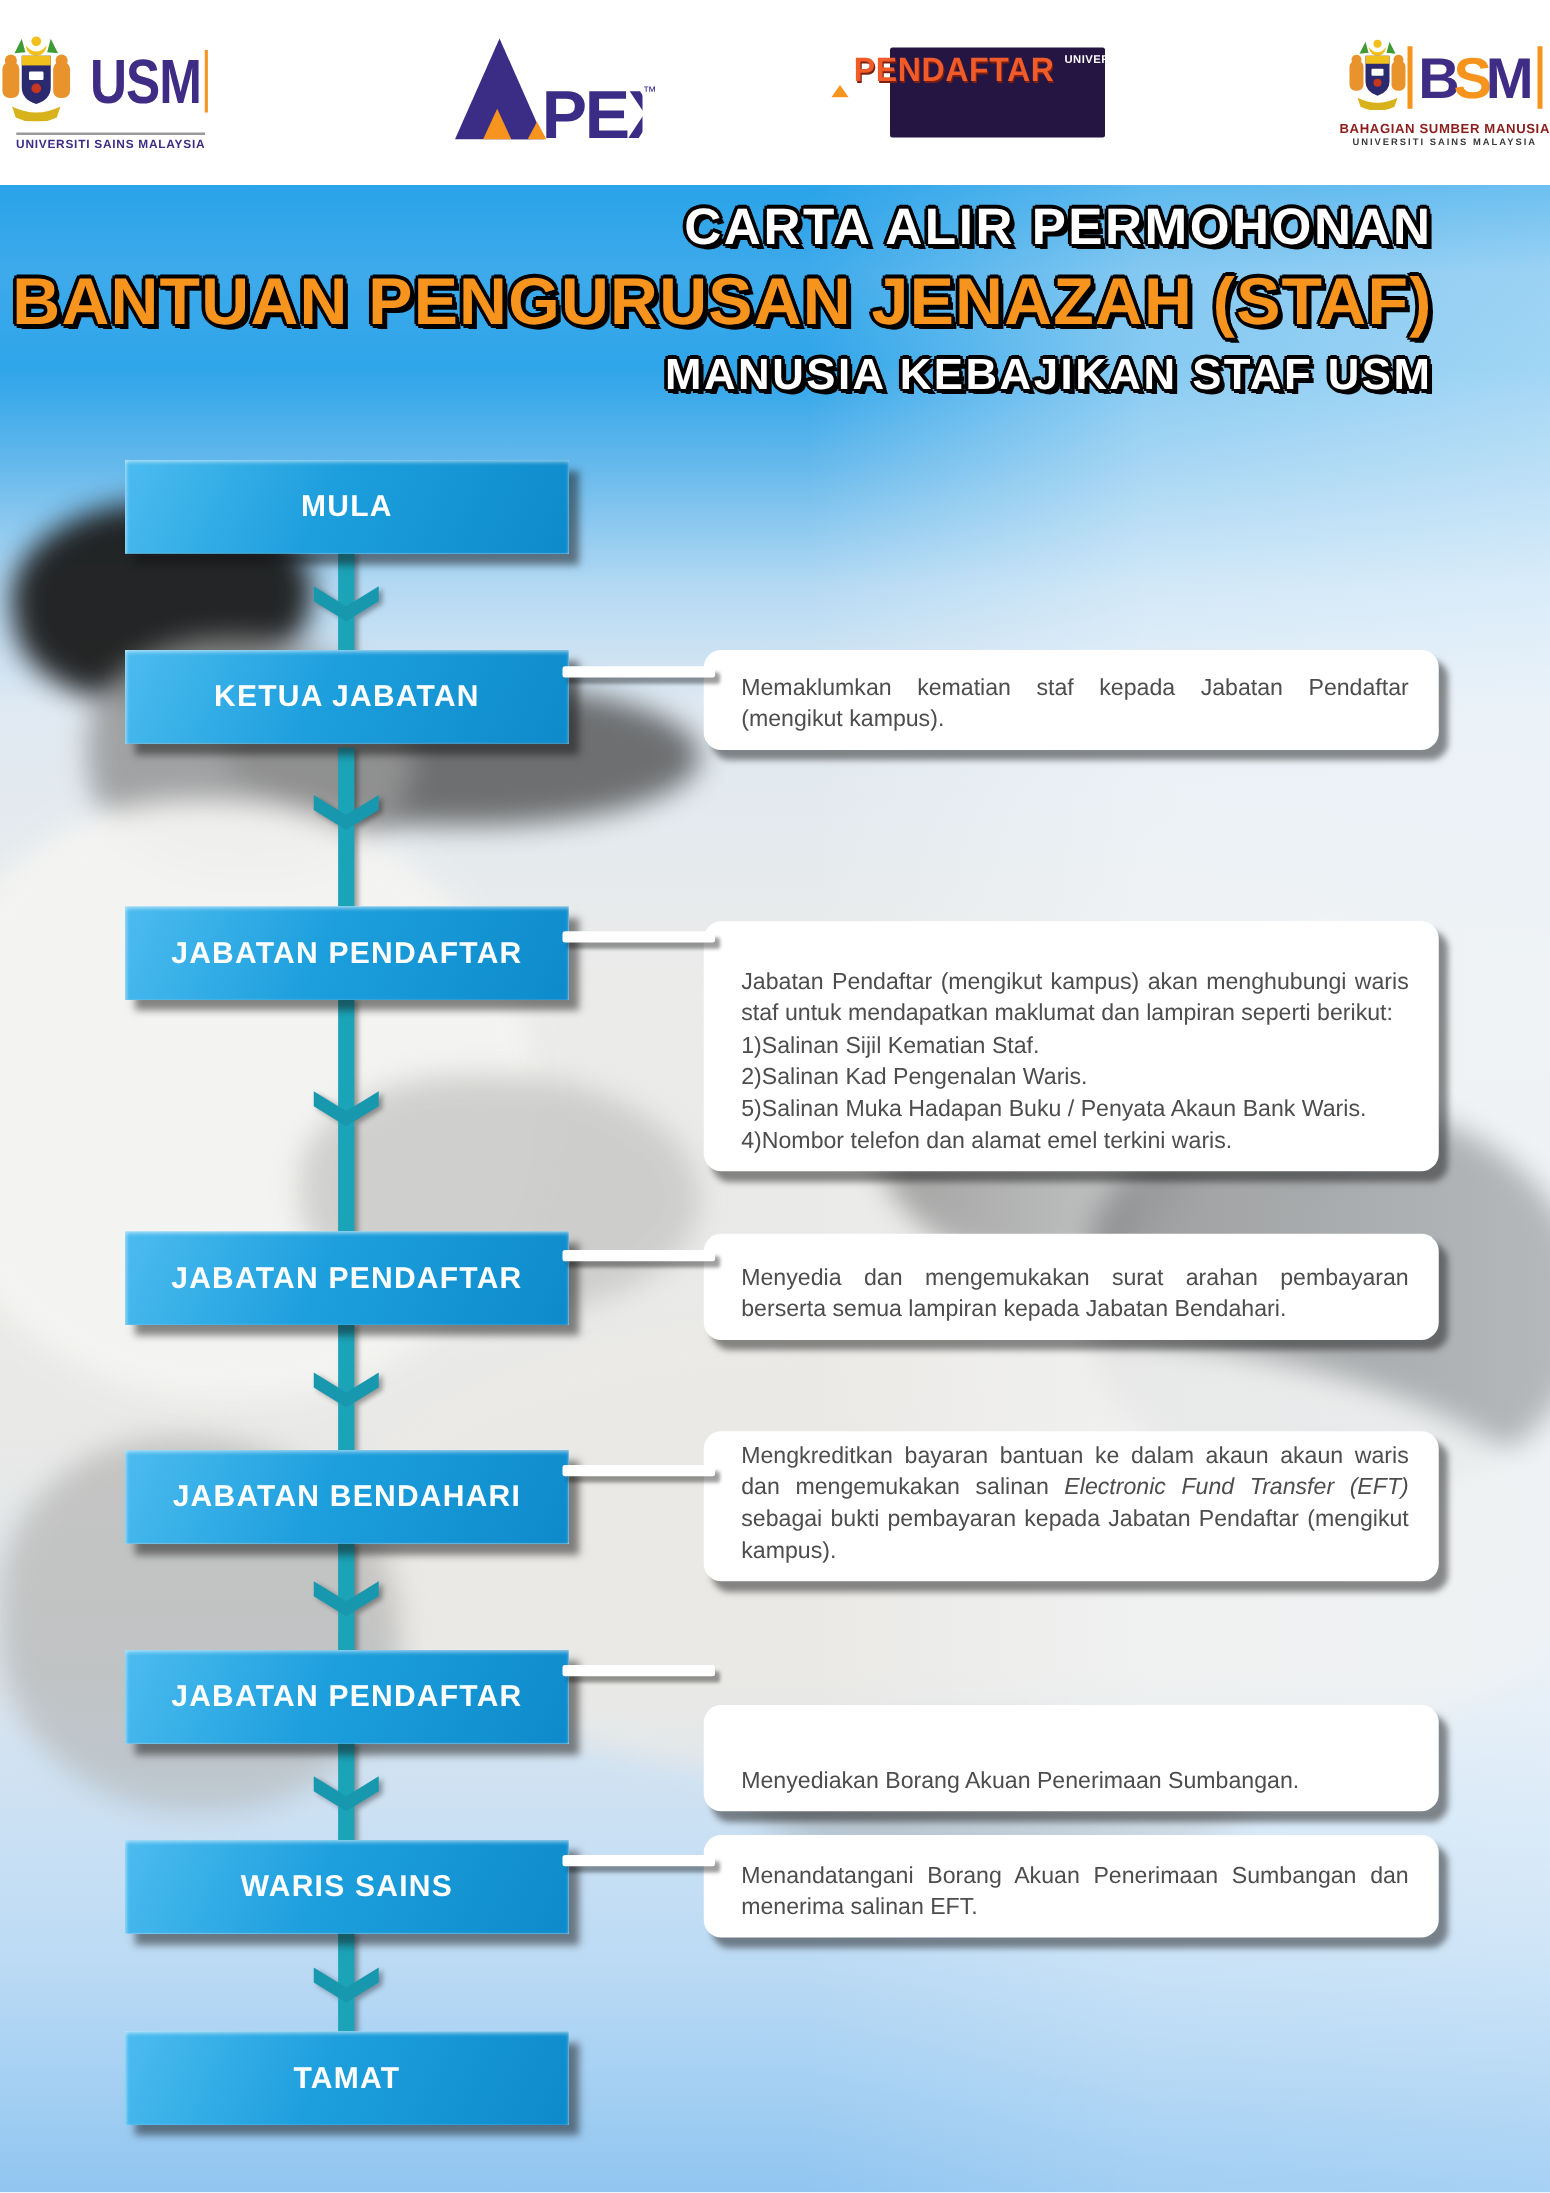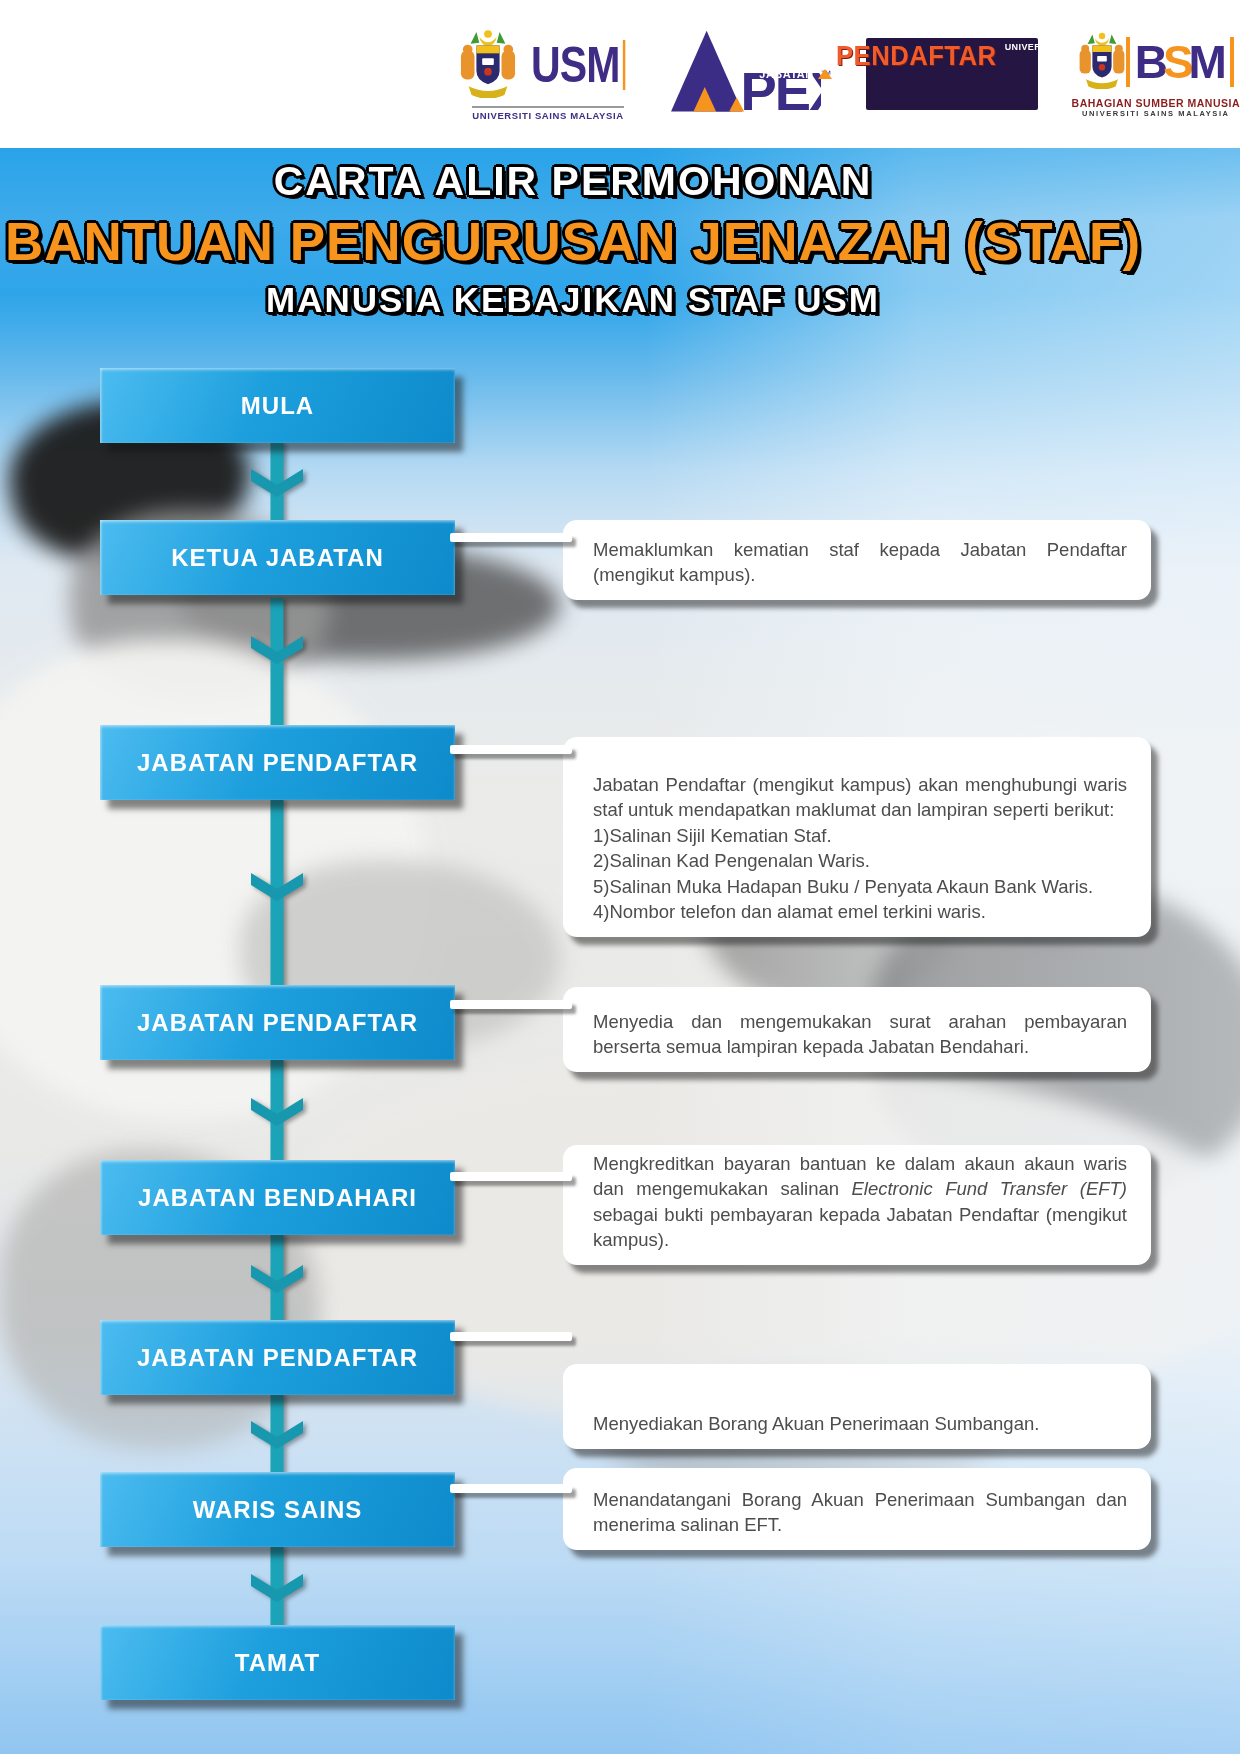--- a/index.html
+++ b/index.html
@@ -1,21 +1,21 @@
 <!DOCTYPE html>
 <html><head>
 <meta charset="utf-8">
 <style>
   html,body{margin:0;padding:0;background:#ffffff;}
   .page{position:relative;width:1240px;height:1754px;overflow:hidden;background:#fff;
         font-family:"Liberation Sans",sans-serif;}
 
   
   .header{position:absolute;top:0;left:0;width:1240px;height:148px;background:#fff;z-index:10;
-          display:flex;align-items:center;justify-content:flex-end;gap:34px;}
+          display:flex;align-items:center;justify-content:space-between;gap:34px;}
   .logo{display:flex;flex-direction:column;align-items:center;}
   .logo-row{display:flex;align-items:center;}
   .usm-word{font-weight:bold;font-size:50px;color:#3f2d85;letter-spacing:-1px;transform:scaleX(.82);
             border-right:3px solid #f7941e;padding:0 4px;line-height:1;}
   .usm-sub{margin-top:4px;border-top:2px solid #9a9a9a;padding-top:2px;color:#3f2d85;
            font-weight:bold;font-size:9.5px;letter-spacing:.6px;white-space:nowrap;}
   .pend-box{width:172px;height:72px;background:#241543;border-radius:2px;display:flex;flex-direction:row;
             justify-content:center;padding:4px 10px;box-sizing:border-box;}
   .pend-l1{display:flex;align-items:center;gap:4px;}
   .pend-jab{color:#fff;font-weight:bold;font-size:11px;letter-spacing:.5px;}
@@ -36,21 +36,21 @@
     background:linear-gradient(180deg,#2aa3e9 0%,#2aa3e9 9%,#66b9ec 14%,#b4d9f3 20%,#dfe9f2 26%,
                #ebebe9 40%,#e9e9e7 62%,#dde6ee 74%,#cae0f4 84%,#a9d2f2 94%,#8cc3ee 100%);}
   .photo{position:absolute;inset:0;z-index:1;}
   .photo .b{position:absolute;border-radius:45% 55% 50% 50%;filter:blur(11px);}
   .shade{position:absolute;inset:0;z-index:2;
     background:linear-gradient(180deg,rgba(42,163,233,.45) 0,rgba(130,195,240,.22) 70px,rgba(255,255,255,0) 170px,
                rgba(255,255,255,0) 74%,rgba(190,220,245,.45) 88%,rgba(148,199,242,.65) 100%),
                linear-gradient(90deg,rgba(255,255,255,0) 52%,rgba(246,250,253,.45) 74%,rgba(242,248,253,.6) 100%);}
 
   
-  .titles{position:absolute;top:10px;left:0;width:1146px;text-align:center;z-index:4;}
+  .titles{position:absolute;top:10px;left:0;width:1146px;text-align:right;z-index:4;}
   .outline{text-shadow:3px 0 0 #000,-3px 0 0 #000,0 3px 0 #000,0 -3px 0 #000,
            2px 2px 0 #000,-2px 2px 0 #000,2px -2px 0 #000,-2px -2px 0 #000,4px 4px 0 #000;}
   .t1{font-weight:bold;font-size:41px;letter-spacing:2px;color:#fff;}
   .t2{font-weight:bold;font-size:53px;letter-spacing:1px;color:#f7941e;margin-top:6px;}
   .t3{font-weight:bold;font-size:35px;letter-spacing:2px;color:#fff;margin-top:8px;}
 
   
   .fbox{position:absolute;left:100px;width:355px;height:75px;z-index:5;display:flex;align-items:center;justify-content:center;
         background:linear-gradient(115deg,#4cbcf0 0%,#1d9fdd 45%,#0d8acb 100%);
         box-shadow:8px 9px 6px rgba(20,20,20,.5),inset 0 2px 3px rgba(255,255,255,.45),inset 2px 0 2px rgba(255,255,255,.25);}

